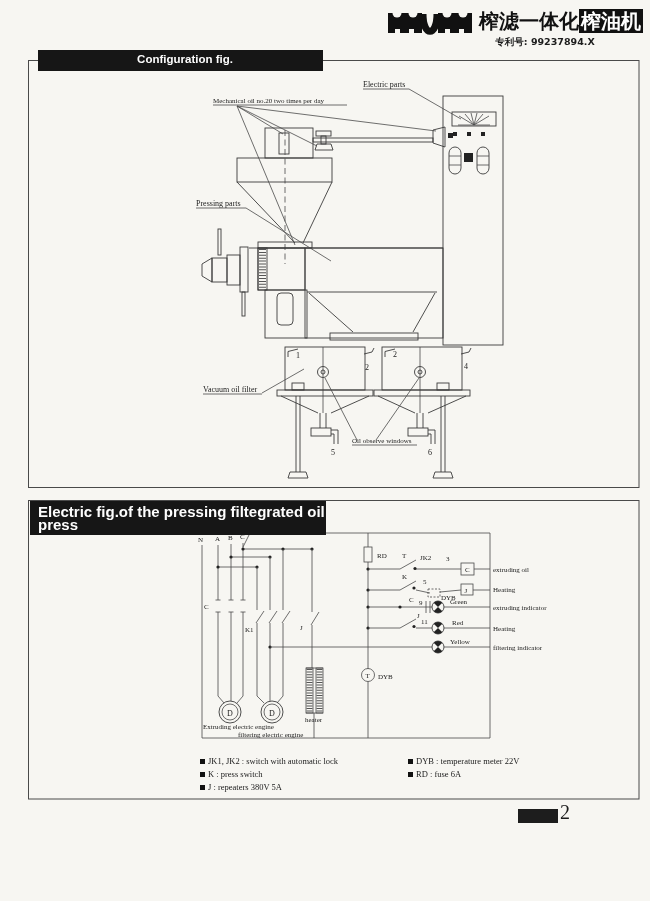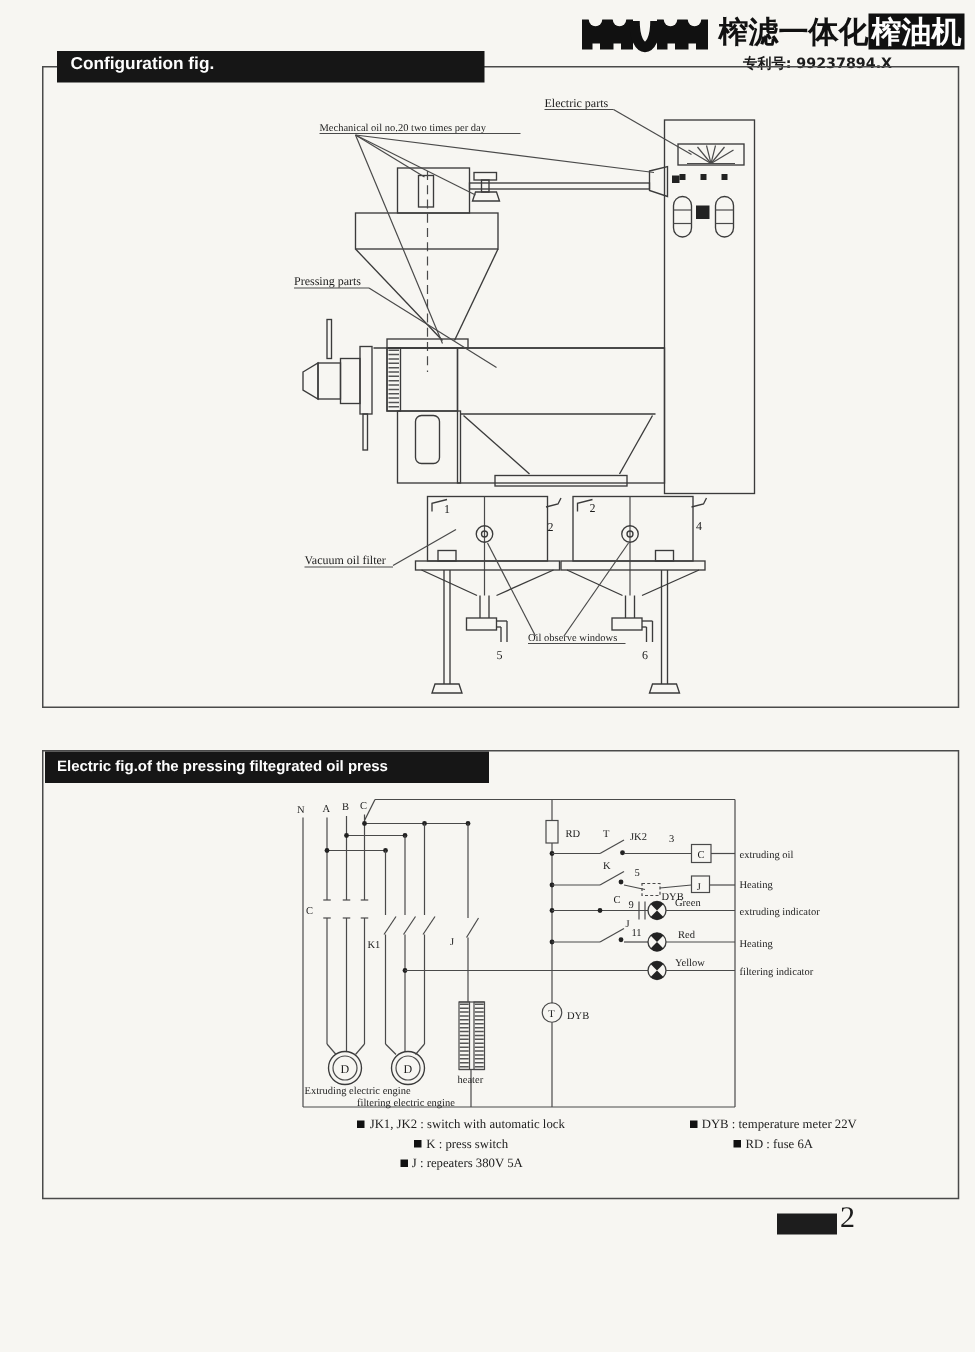--- a/index.html
+++ b/index.html
@@ -7,40 +7,40 @@
         font-family:"Liberation Serif",serif;color:#1c1c1c;overflow:hidden;}
   
   .brand-logo{position:absolute;left:386px;top:5px;}
   .brand-cn{position:absolute;left:479px;top:8px;font-size:20px;font-weight:bold;
             font-family:"DejaVu Sans",sans-serif;white-space:nowrap;color:#111;}
   .brand-cn .inv{background:#111;color:#fff;padding:0 2px;}
   .patent{position:absolute;left:455px;top:36px;width:180px;text-align:center;
           font-size:9.5px;font-weight:bold;font-family:"DejaVu Sans",sans-serif;}
   
   .figure{position:absolute;}
-  .fig1{left:28px;top:44px;width:612px;height:428px;}
+  .fig1{left:28px;top:60px;width:612px;height:428px;text-align:center;}
   .fig2{left:28px;top:500px;width:612px;height:300px;}
   .figure svg{position:absolute;left:0;top:0;}
   .figtitle{position:absolute;background:#161616;color:#fdfdfd;
             font-family:"Liberation Sans",sans-serif;font-weight:bold;z-index:3;}
   .t1{left:10px;top:-10px;width:276px;padding:3px 0 4px 9px;font-size:11.5px;line-height:13.5px;}
   .t1 .ind{padding-left:7px;}
-  .t2{left:2px;top:1px;width:288px;padding:4px 0 4px 8px;font-size:10px;line-height:13px;}
+  .t2{left:2px;top:1px;width:288px;padding:4px 0 4px 8px;font-size:15px;line-height:13px;}
   
   svg .ln{stroke:#3b3b3b;stroke-width:0.9;fill:none;}
   svg .thin{stroke:#4a4a4a;stroke-width:0.8;fill:none;}
   svg .fillb{fill:#222;stroke:none;}
   svg text{font-family:"Liberation Serif",serif;fill:#1c1c1c;}
   svg .lbl{font-size:8px;}
   svg .sm{font-size:7px;}
   svg .num{font-size:8px;}
   
   .legend{position:absolute;left:172px;top:243px;width:430px;
           font-size:8.5px;line-height:13.2px;color:#222;}
-  .legend .col{position:absolute;top:0;text-align:center;}
+  .legend .col{position:absolute;top:12px;}
   .legend .colL{left:0;width:215px;}
   .legend .colR{left:208px;width:215px;}
   .legend .bullet{display:inline-block;width:5px;height:5px;background:#111;margin-right:3px;}
   
   .foot-bar{position:absolute;left:518px;top:809px;width:40px;height:14px;background:#1d1d1d;}
   .page-num{position:absolute;left:560px;top:801px;font-size:20px;font-family:"Liberation Serif",serif;}
 </style>
 </head>
 <body>
 

